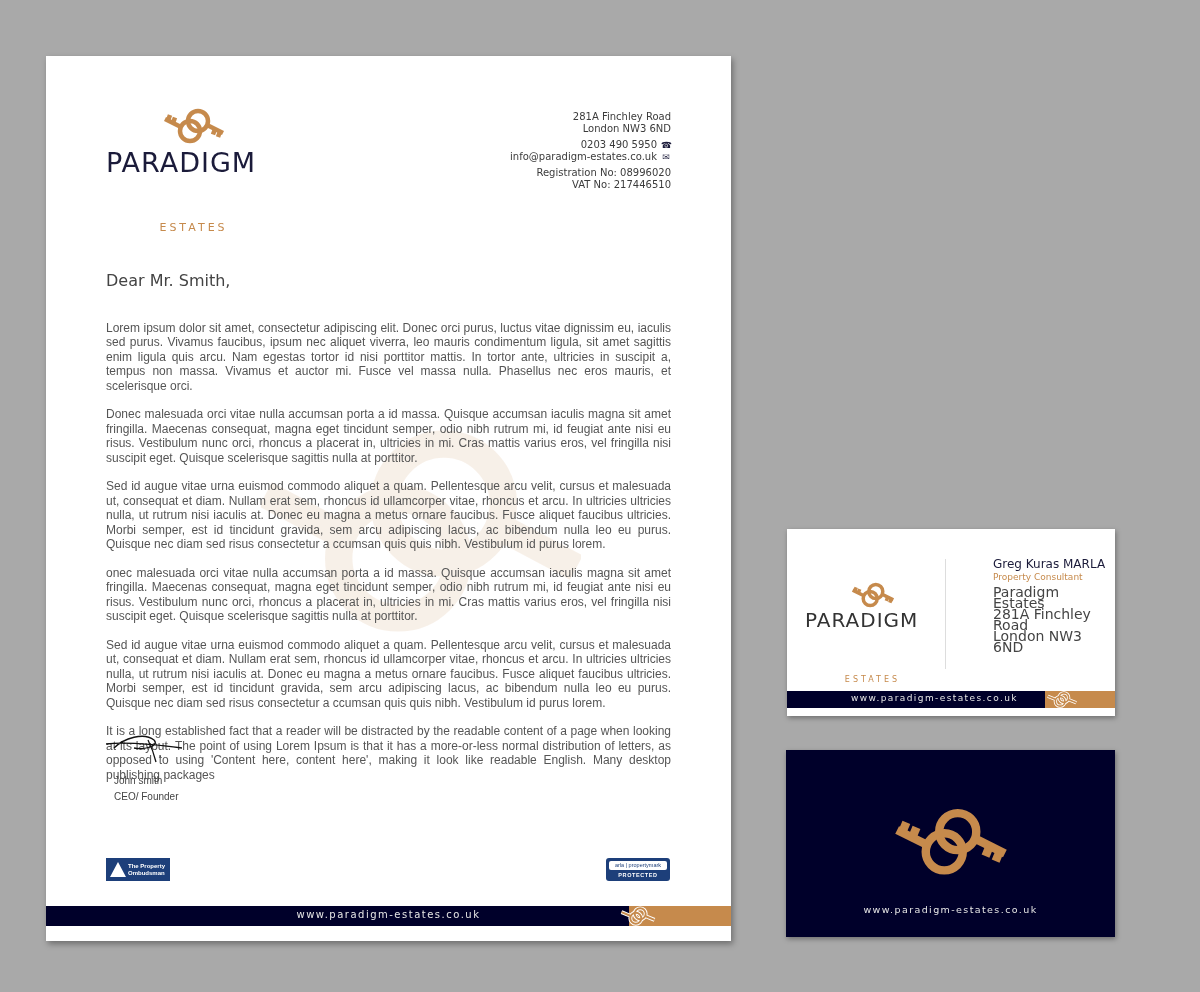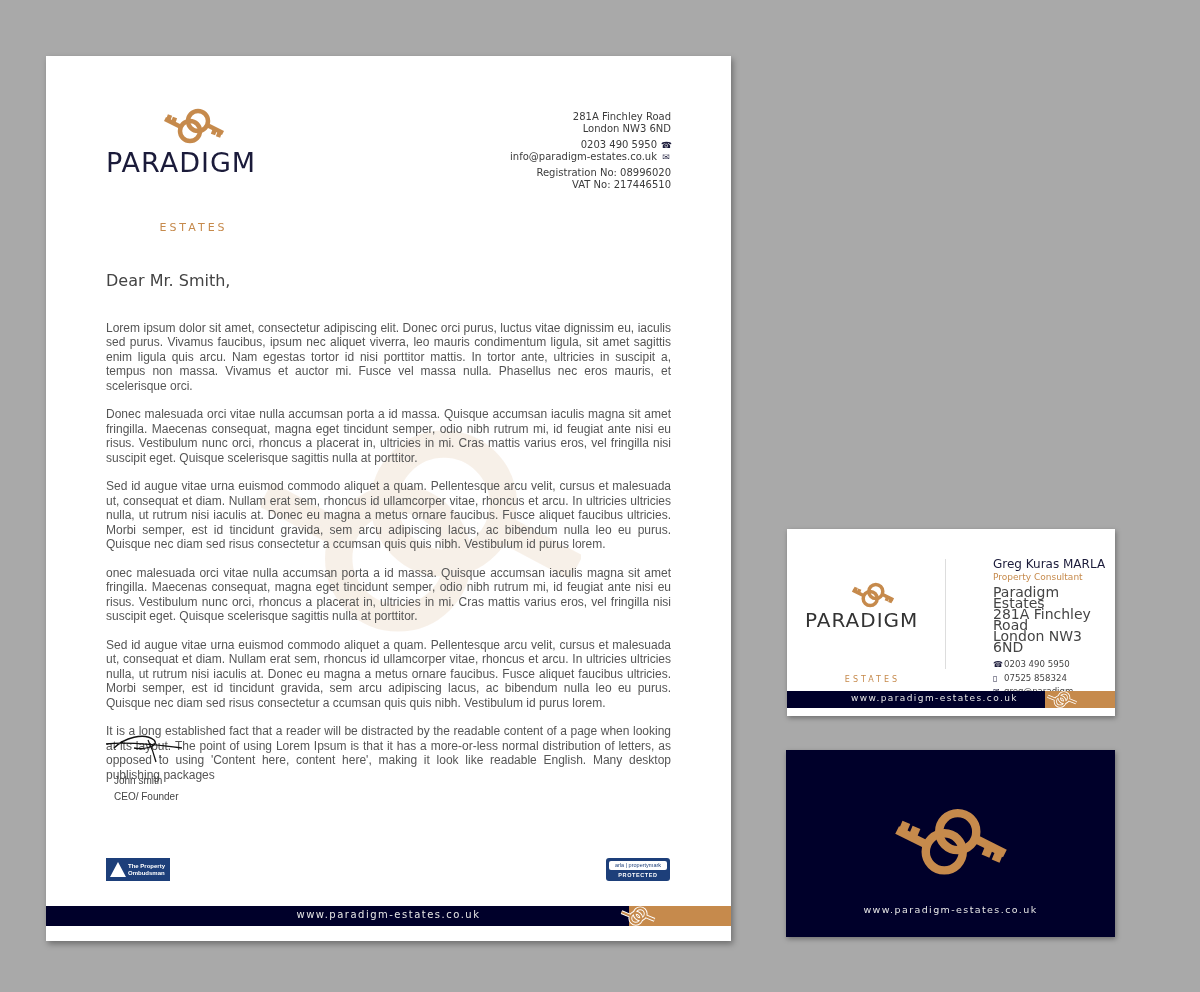--- a/index.html
+++ b/index.html
@@ -205,25 +205,20 @@
 
   <div class="divider"></div>
 
   <div class="info">
     <div class="name">Greg Kuras MARLA</div>
     <div class="role">Property Consultant</div>
     <div class="addr">
       <div>Paradigm Estates</div>
       <div>281A Finchley Road</div>
       <div>London NW3 6ND</div>
-    </div>
-    <div class="lines">
-      <div><span class="ic">☎</span><span>0203 490 5950</span></div>
-      <div><span class="ic">▯</span><span>07525 858324</span></div>
-      <div><span class="ic">✉</span><span>greg@paradigm-estates.co.uk</span></div>
     </div>
   </div>
 
   <div class="bar">
     <div class="orange"></div>
     <div class="url">www.paradigm-estates.co.uk</div>
     <svg class="mini" width="34" height="19" viewBox="0 0 140 80">
       <g fill="none" stroke="#fff" stroke-width="14">
         <circle cx="78" cy="32" r="20"></circle>
           <circle cx="62" cy="48" r="20"></circle>

